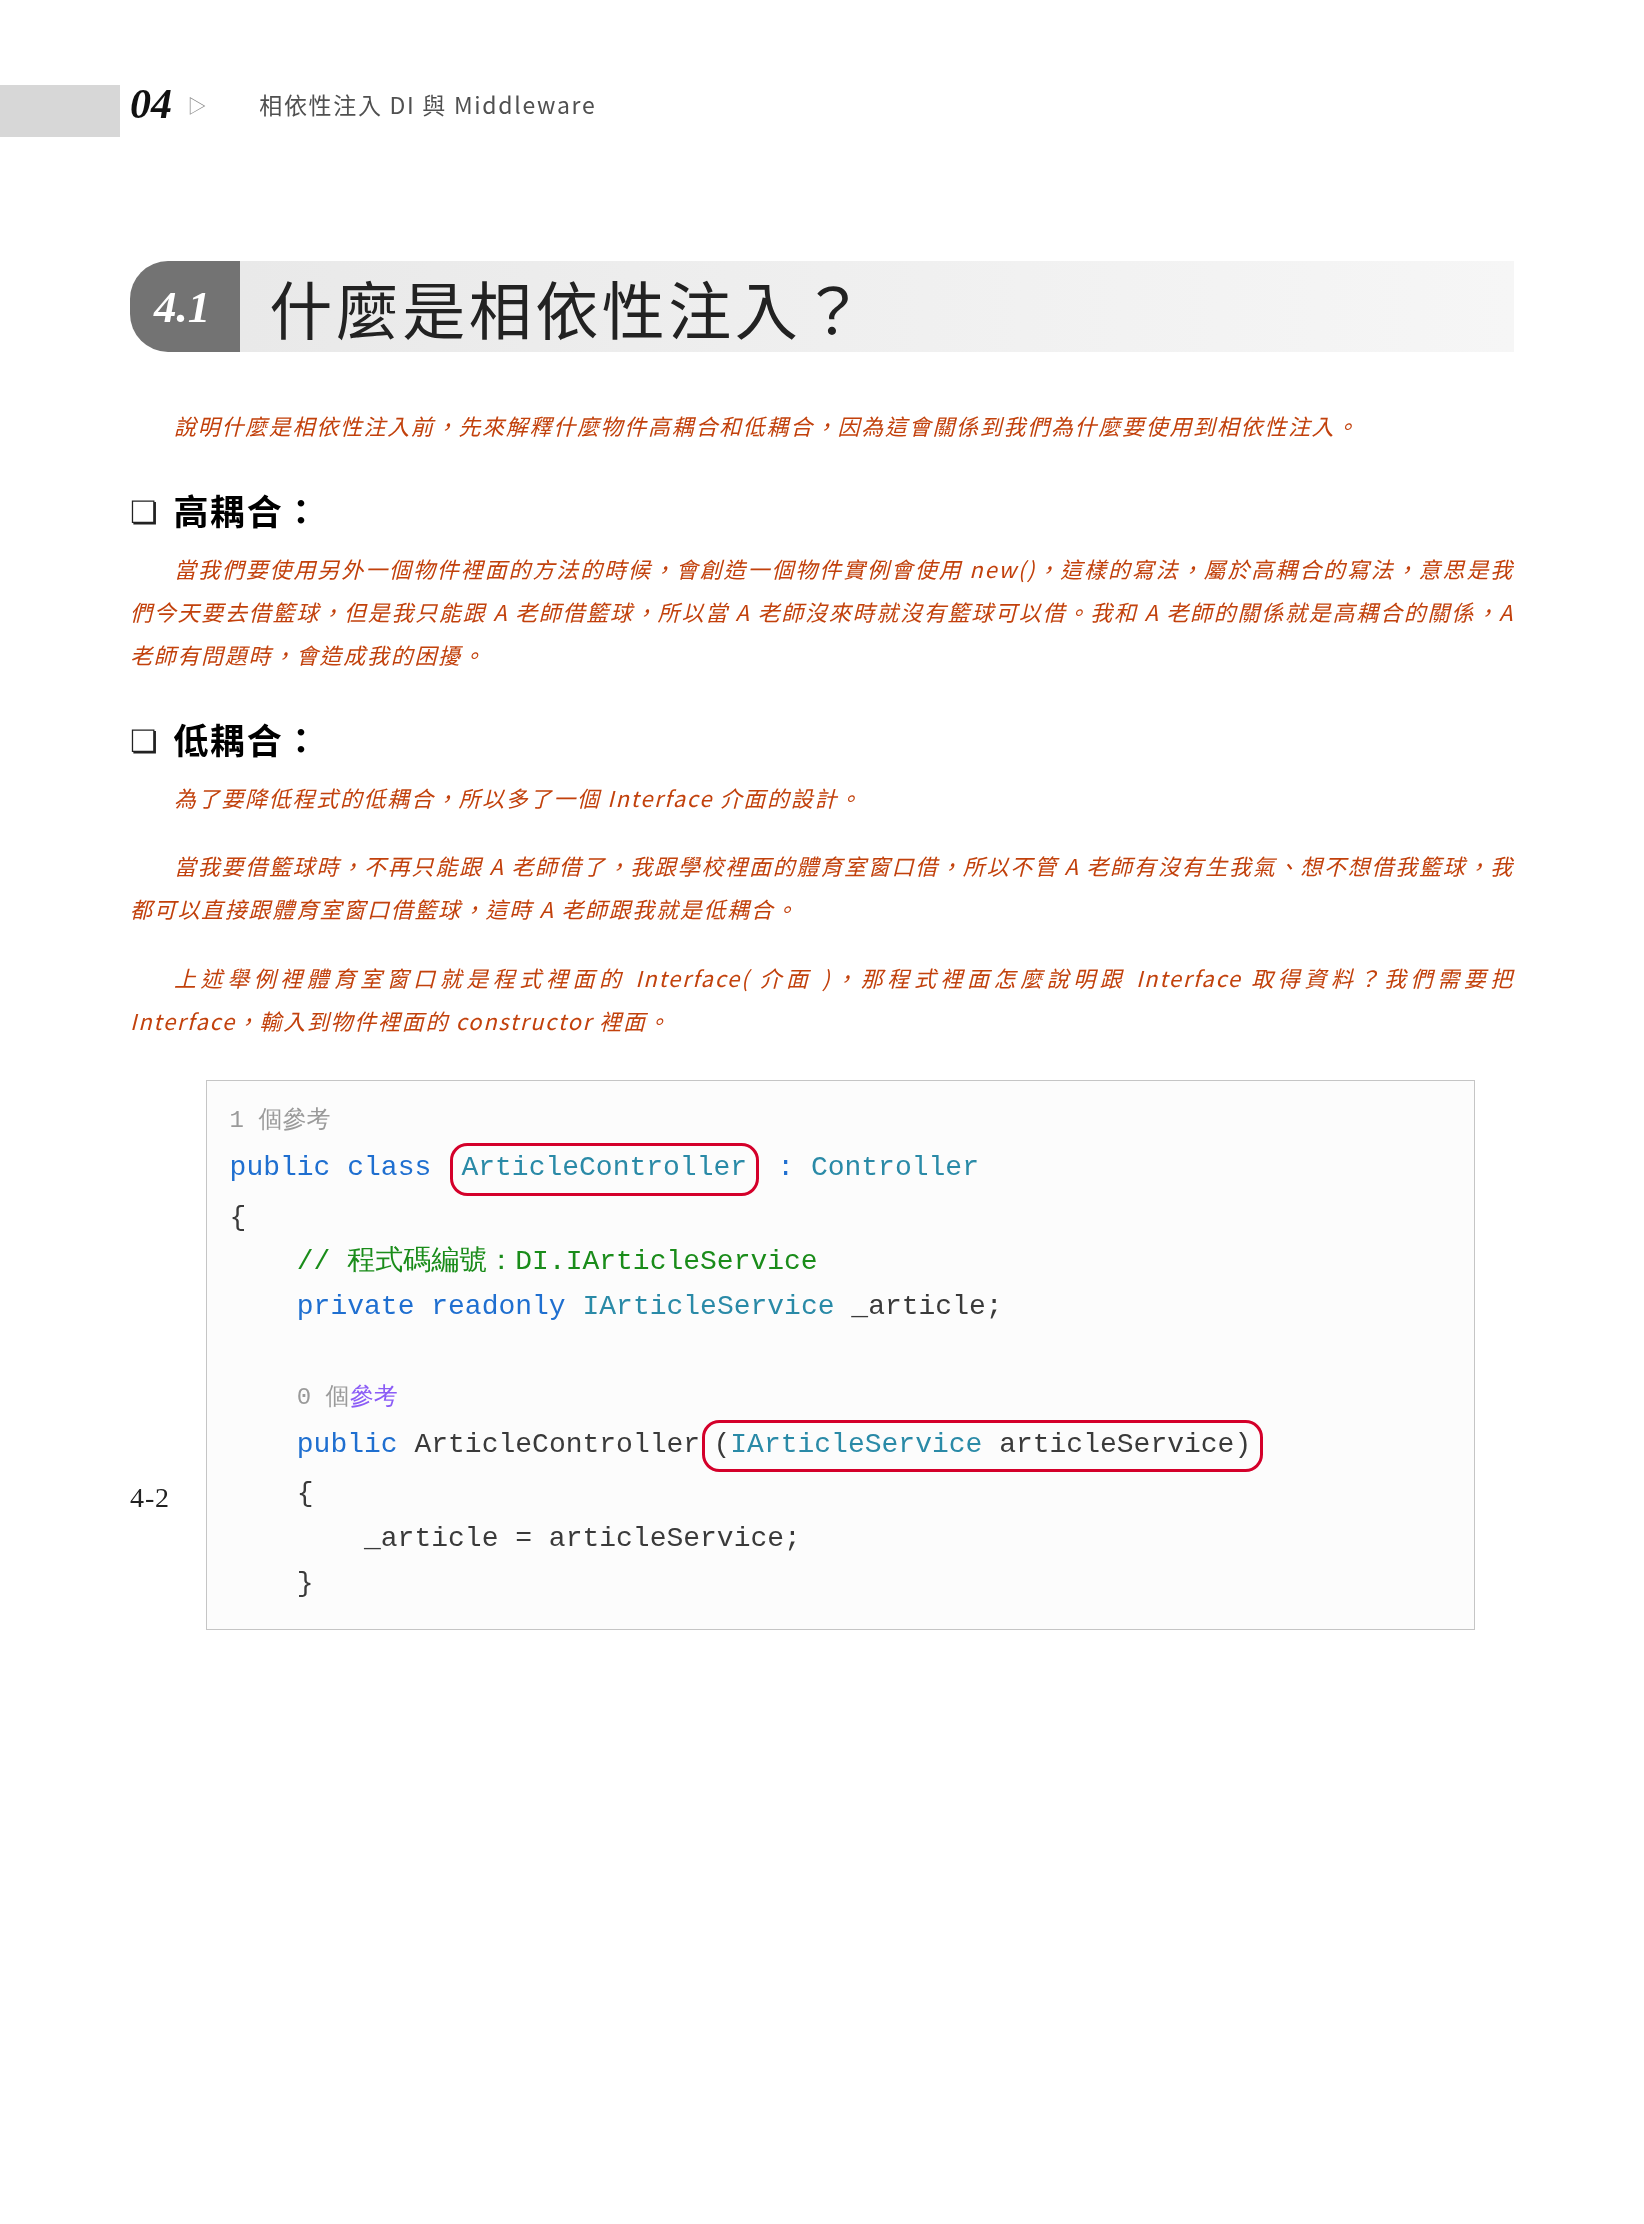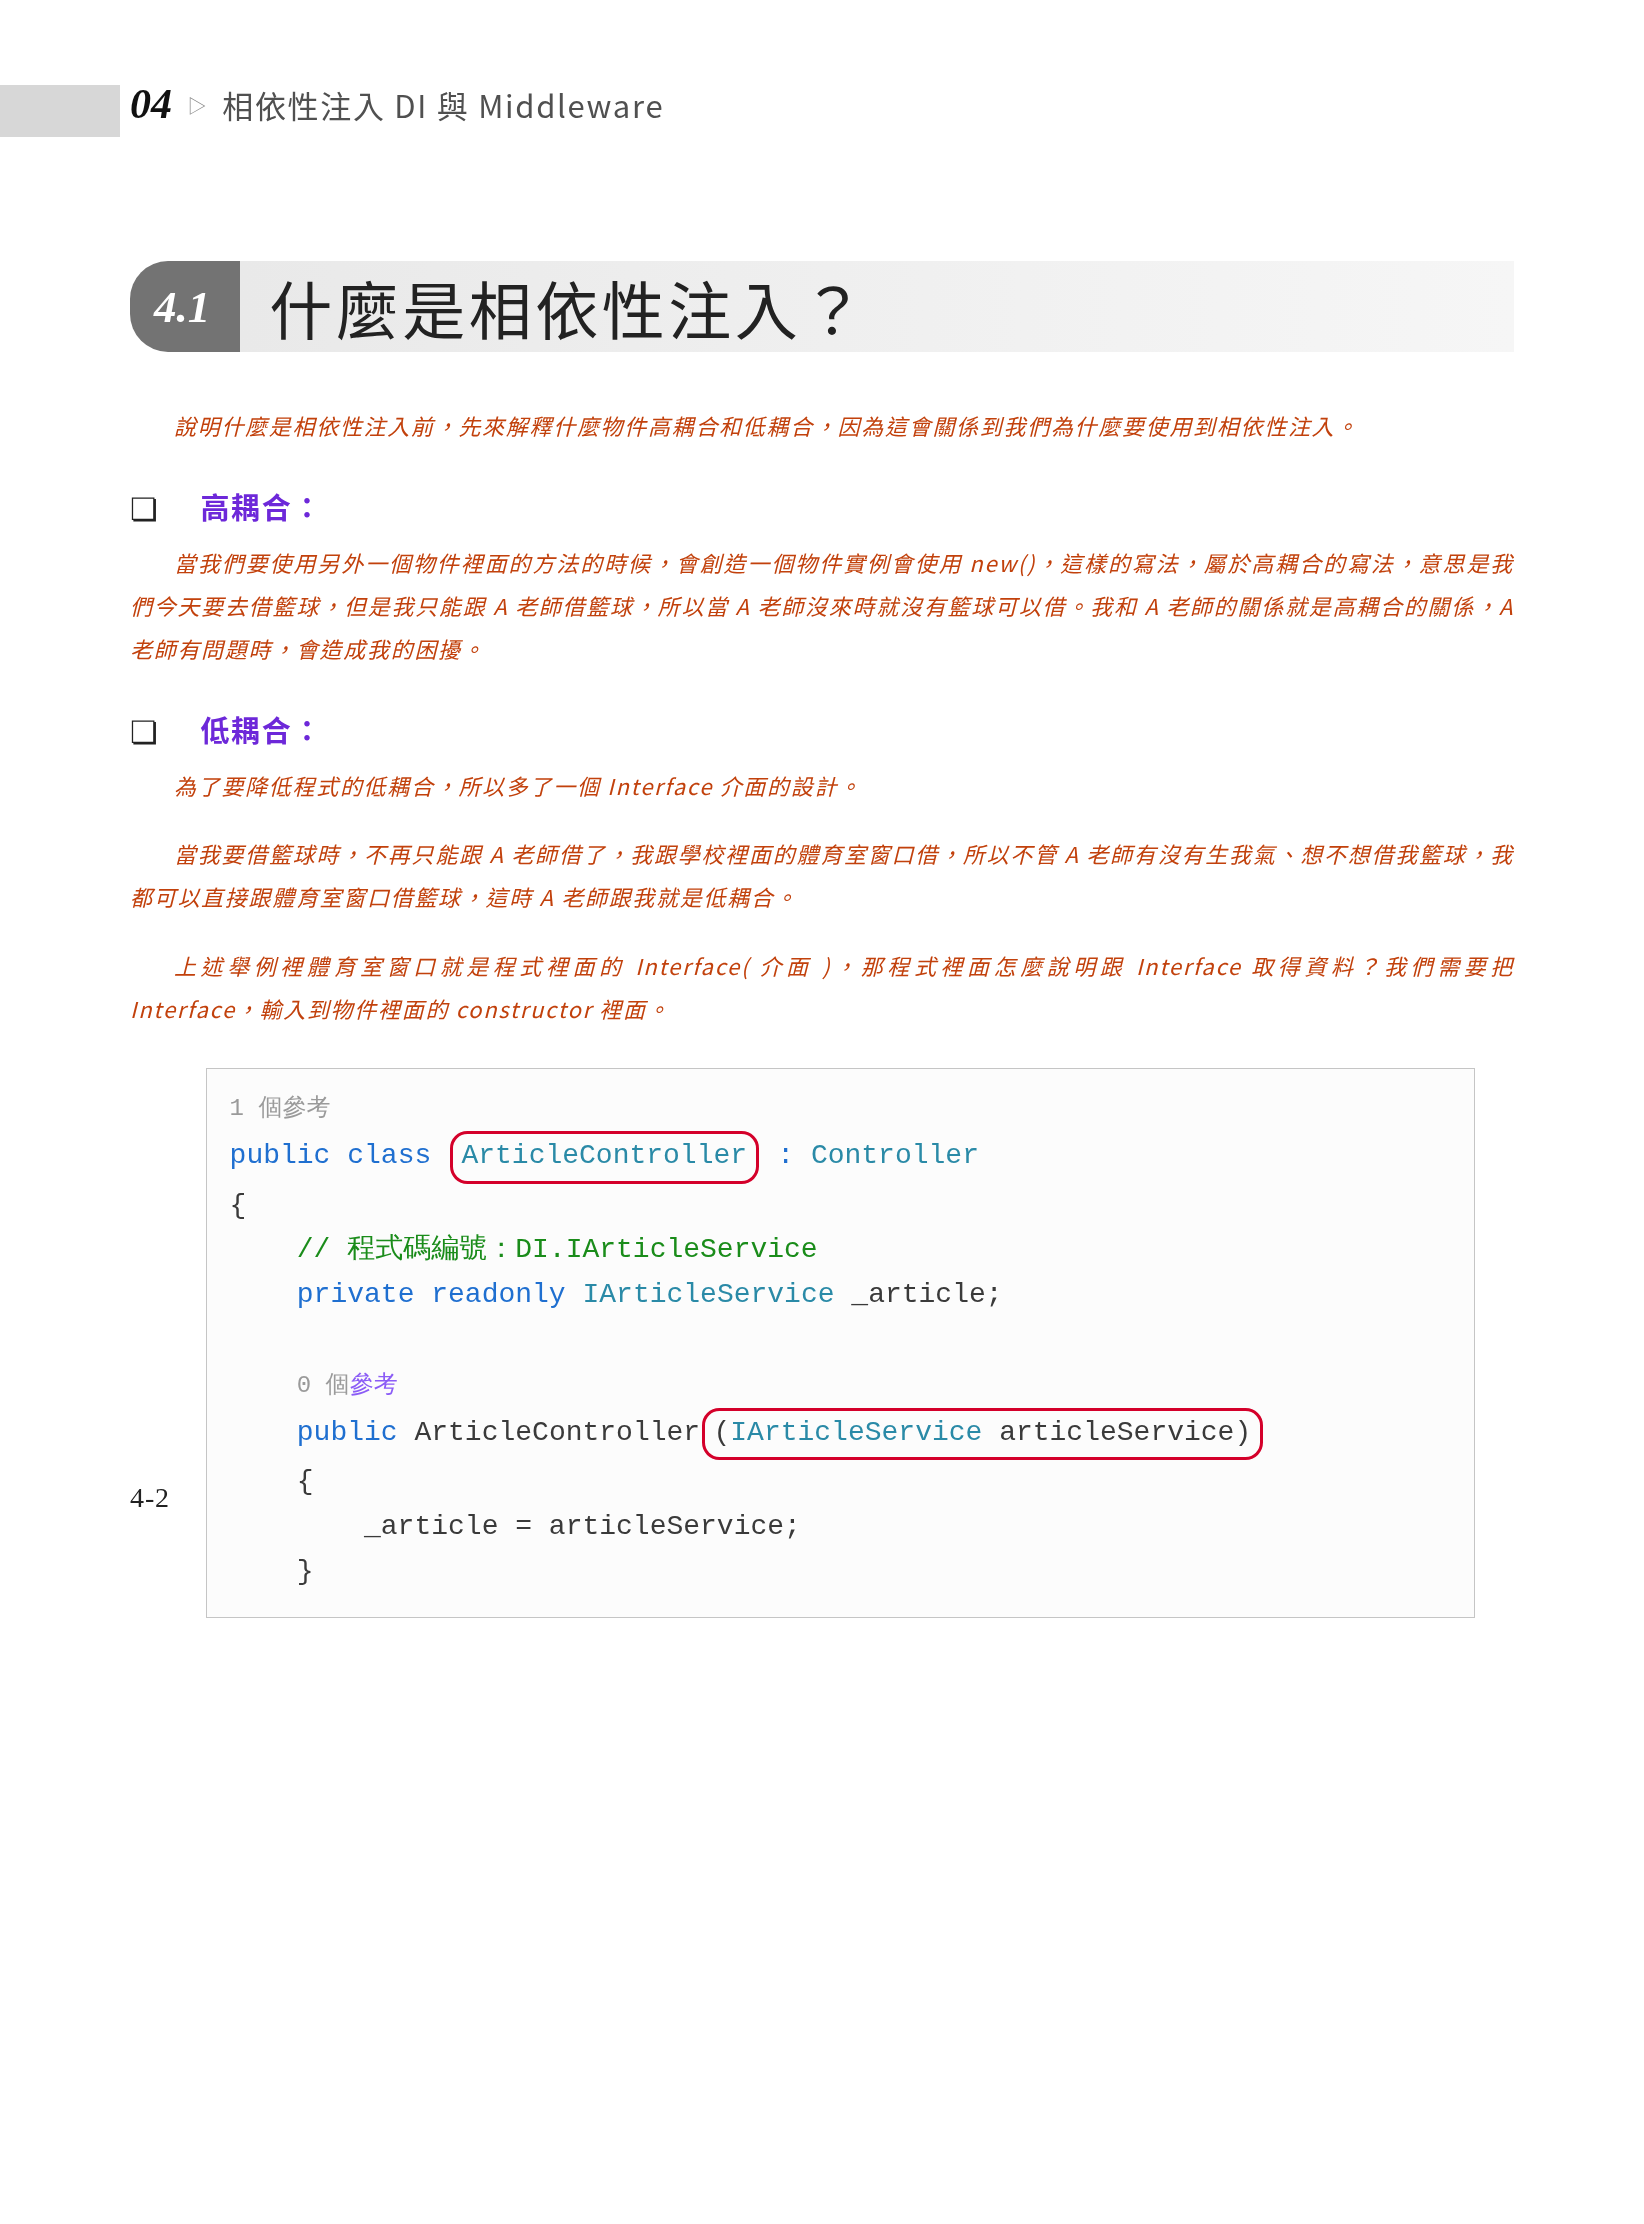--- a/index.html
+++ b/index.html
@@ -2,31 +2,31 @@
 <html style="font-size:14px"><head>
 <meta charset="utf-8">
 <style>
   * { box-sizing: border-box; margin: 0; padding: 0; }
   html, body { width: 1644px; height: 2225px; background: #ffffff; font-family: "Microsoft JhengHei", "PingFang TC", "Noto Sans CJK TC", sans-serif; }
   .page { width: 1644px; height: 1599px; position: relative; padding: 87px 130px 87px 130px; }
   .header-bar { position: absolute; top: 85px; left: 0; width: 120px; height: 52px; background: #d7d7d7; }
   .header { position: absolute; top: 80px; left: 130px; display: flex; align-items: center; gap: 15.6px; }
   .chapter-num { font-size: 42px; font-weight: 700; font-style: italic; color: #111; font-family: "Times New Roman", serif; }
   .tri { font-size: 19px; color: #8a8a8a; }
-  .chapter-title { font-size: 31px; color: #505050; letter-spacing: 1.7px; }
+  .chapter-title { font-size: 23px; color: #505050; letter-spacing: 1.7px; margin-left: 37px; }
   .section-heading { margin-top: 174px; display: flex; align-items: stretch; width: 100%; }
   .section-badge { background: #737373; color: #fff; font-family: "Times New Roman", serif; font-weight: 700; font-style: italic; font-size: 45px; padding: 12px 29.5px 12px 24px; border-top-left-radius: 38px; border-bottom-left-radius: 38px; display:flex; align-items:center; }
   .section-title-wrap { flex: 1; background: linear-gradient(to right, #e9e9e9 0%, #f6f6f6 100%); display: flex; align-items: center; padding-left: 29.5px; }
   .section-title { font-size: 63px; font-weight: 400; color: #222; letter-spacing: 3.5px; }
   .body { margin-top: 52px; }
   .para { font-size: 22px; color: #c2410c; line-height: 1.95; letter-spacing: 1.7px; text-align: justify; font-style: italic; }
   .para.indent { text-indent: 2em; }
   .sub { display: flex; align-items: center; gap: 15.6px; margin-top: 37px; margin-bottom: 12px; }
   .sub-mark { font-size: 31px; color: #222; }
-  .sub-title { font-size: 29px; font-weight: 700; color: #6d28d9; letter-spacing: 1.7px; margin-left: 27px; }
+  .sub-title { font-size: 35px; font-weight: 700; color: #000000; letter-spacing: 1.7px; }
   .codebox { margin: 38px 0 0 76px; border: 1.7px solid #c5c5c5; background: #fcfcfc; padding: 17.4px 22.6px 22.6px 22.6px; font-family: "Consolas", "Courier New", monospace; font-size: 28px; line-height: 1.6; color: #3a3a3a; width: 1269px; }
   .code-line { white-space: pre; }
   .c-ref { color: #9a9a9a; font-size: 24px; }
   .c-kw { color: #1f6fd0; }
   .c-type { color: #2a8aa7; }
   .c-cmt { color: #1a8c1a; }
   .c-field { color: #3a3a3a; }
   .c-dim { color: #9a9a9a; }
   .circ { display: inline-block; border: 3.5px solid #d4002a; border-radius: 17.4px; padding: 0 8.7px 1.7px 8.7px; margin: 0 1.7px; }
   .page-num { position: absolute; left: 130px; bottom: 85px; font-size: 28px; color: #222; font-family: "Times New Roman", serif; letter-spacing: 0.9px; }

